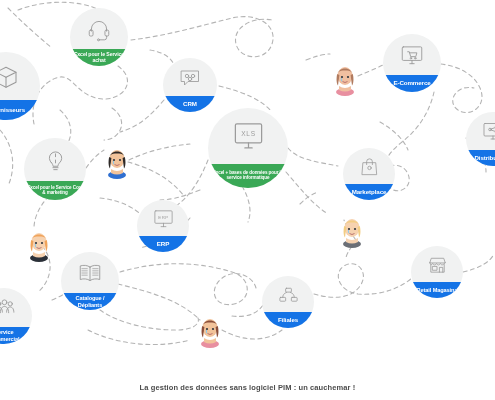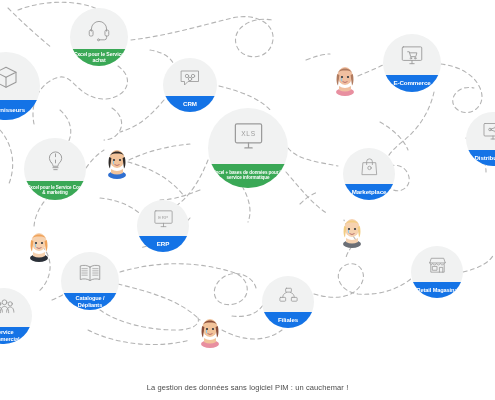--- a/index.html
+++ b/index.html
@@ -67,21 +67,21 @@
     border-radius: 2px;
   }
   .caption {
     position: absolute;
     left: 0;
     right: 0;
     bottom: 8px;
     text-align: center;
     color: #4c4c4c;
     font-size: 7.5px;
-    font-weight: 400;
+    font-weight: 700;
     letter-spacing: 0.1px;
   }
 </style>
 </head>
 <body>
 
 <div id="canvas">
 
   <svg id="paths" viewBox="0 0 495 400">
     <g fill="none" stroke="#b4b4b4" stroke-width="1.1" stroke-dasharray="4,3.5" stroke-linecap="round">

